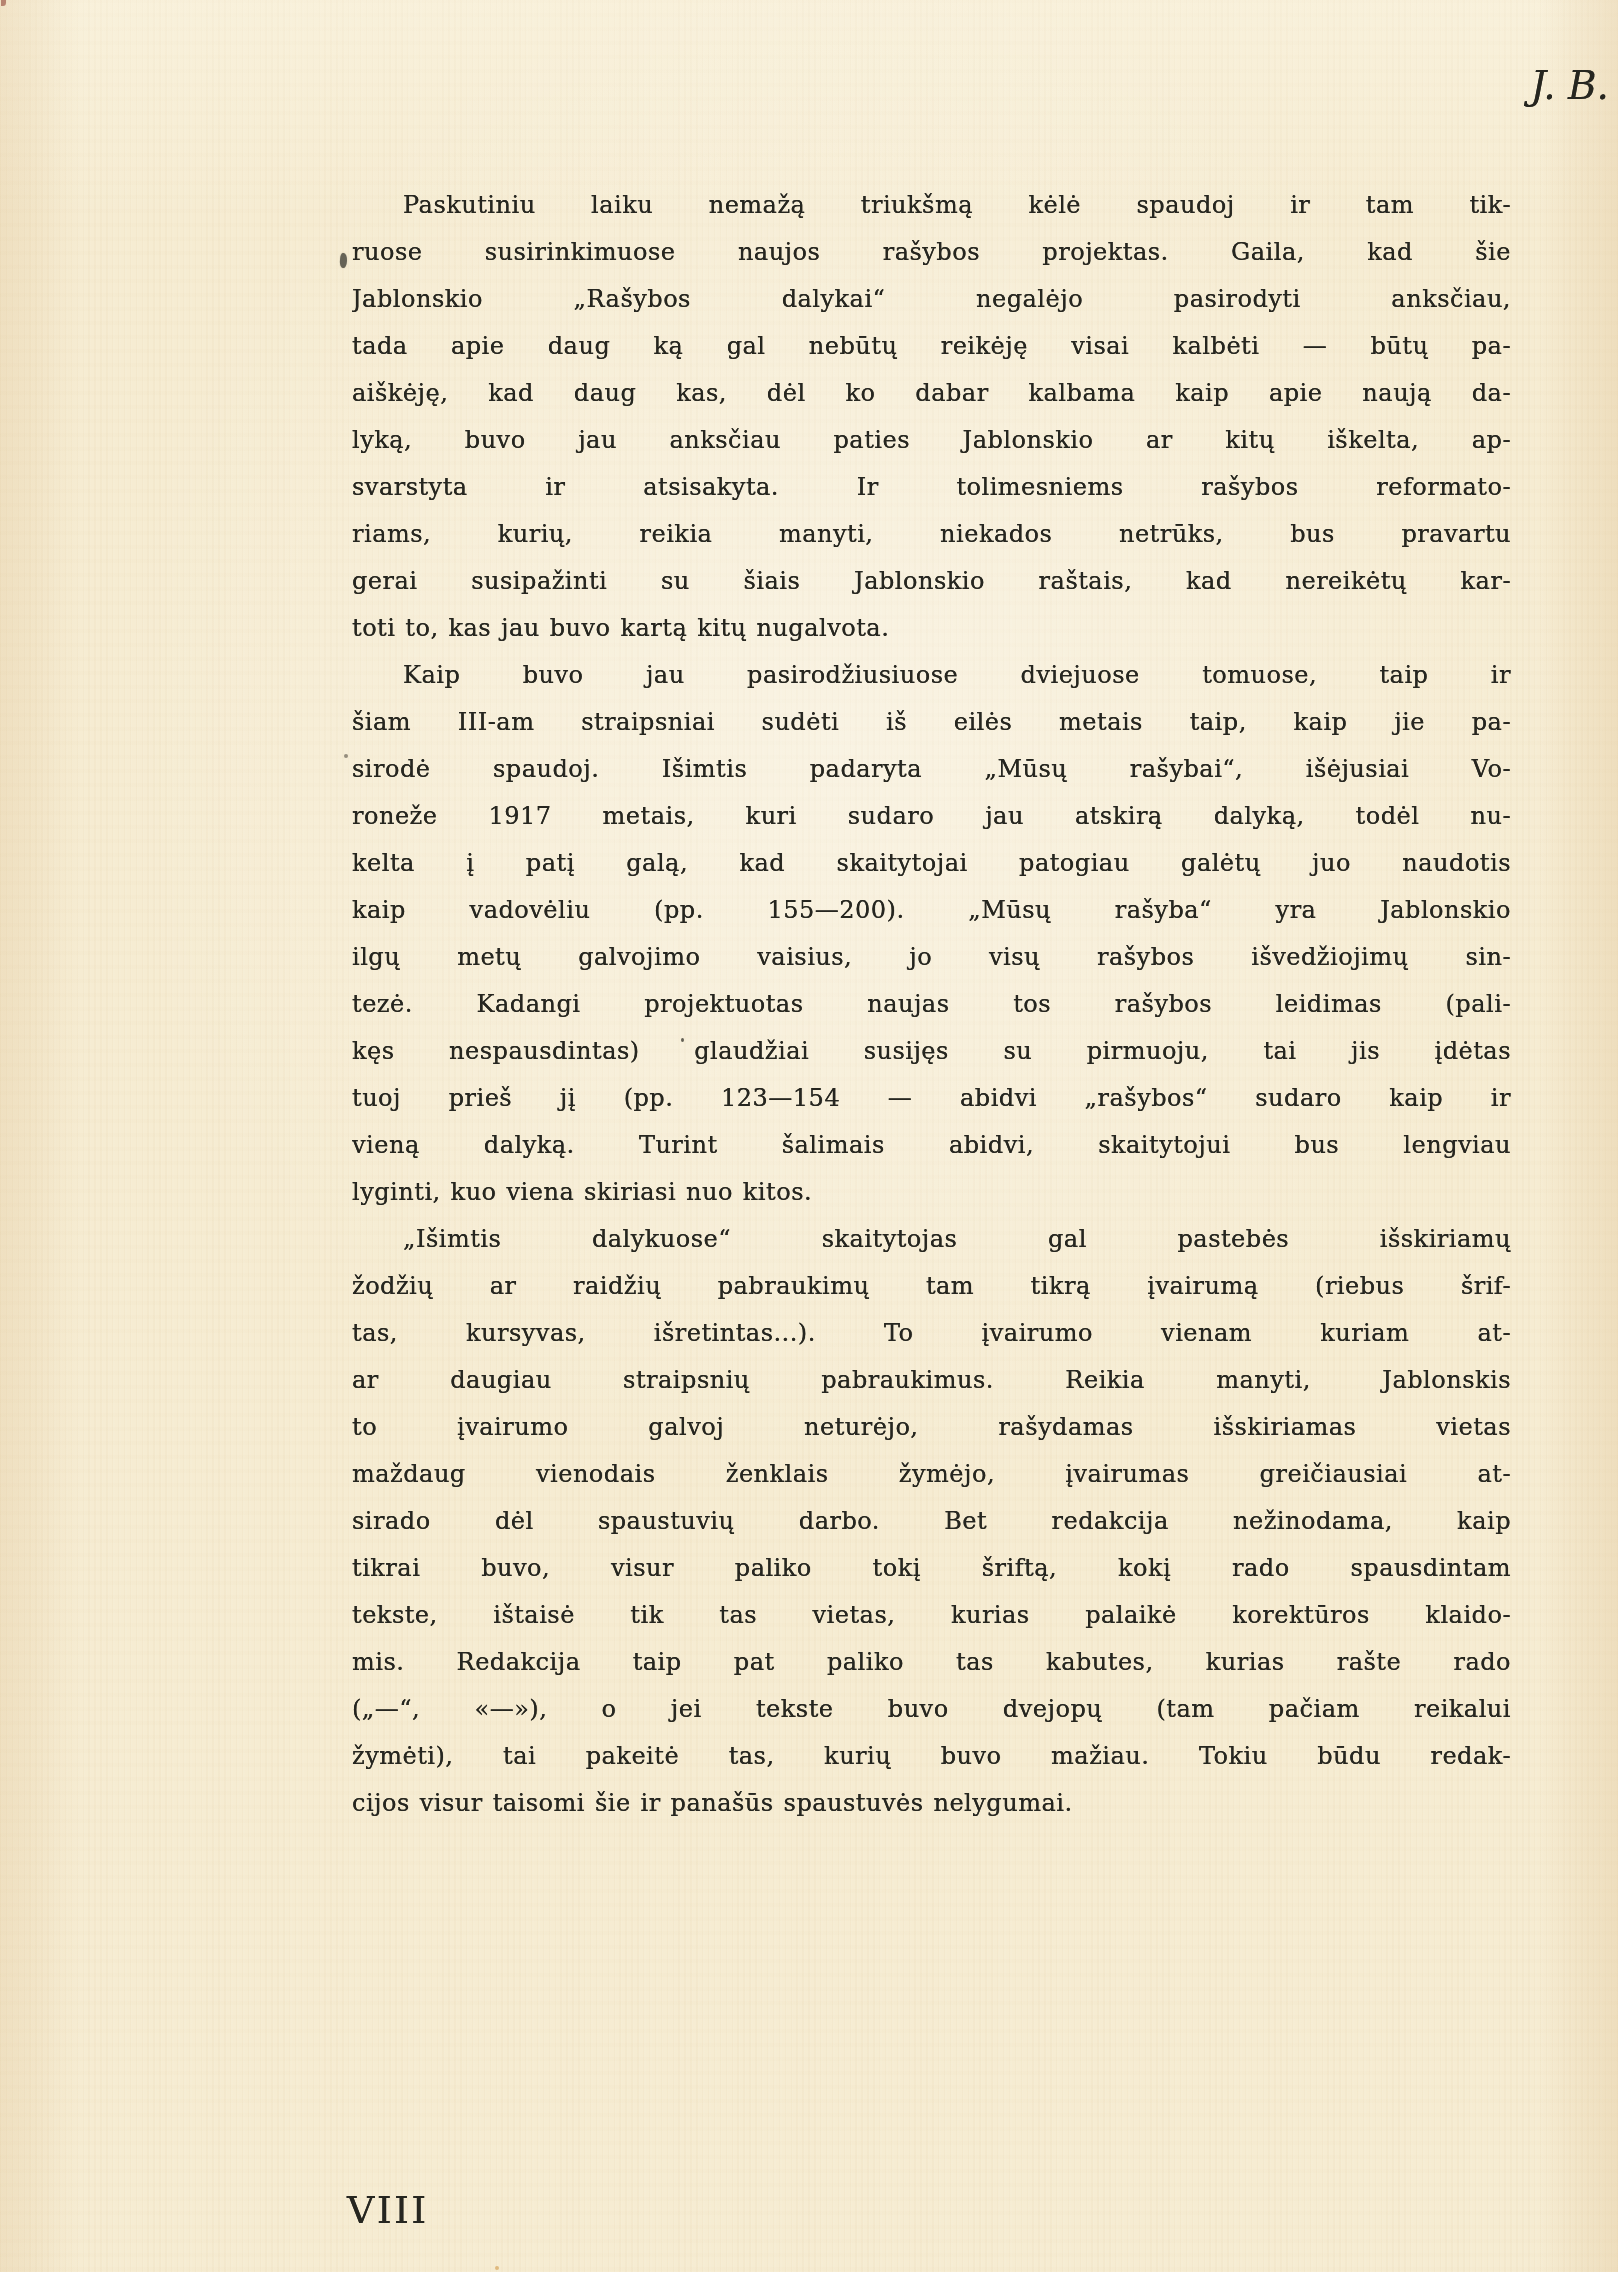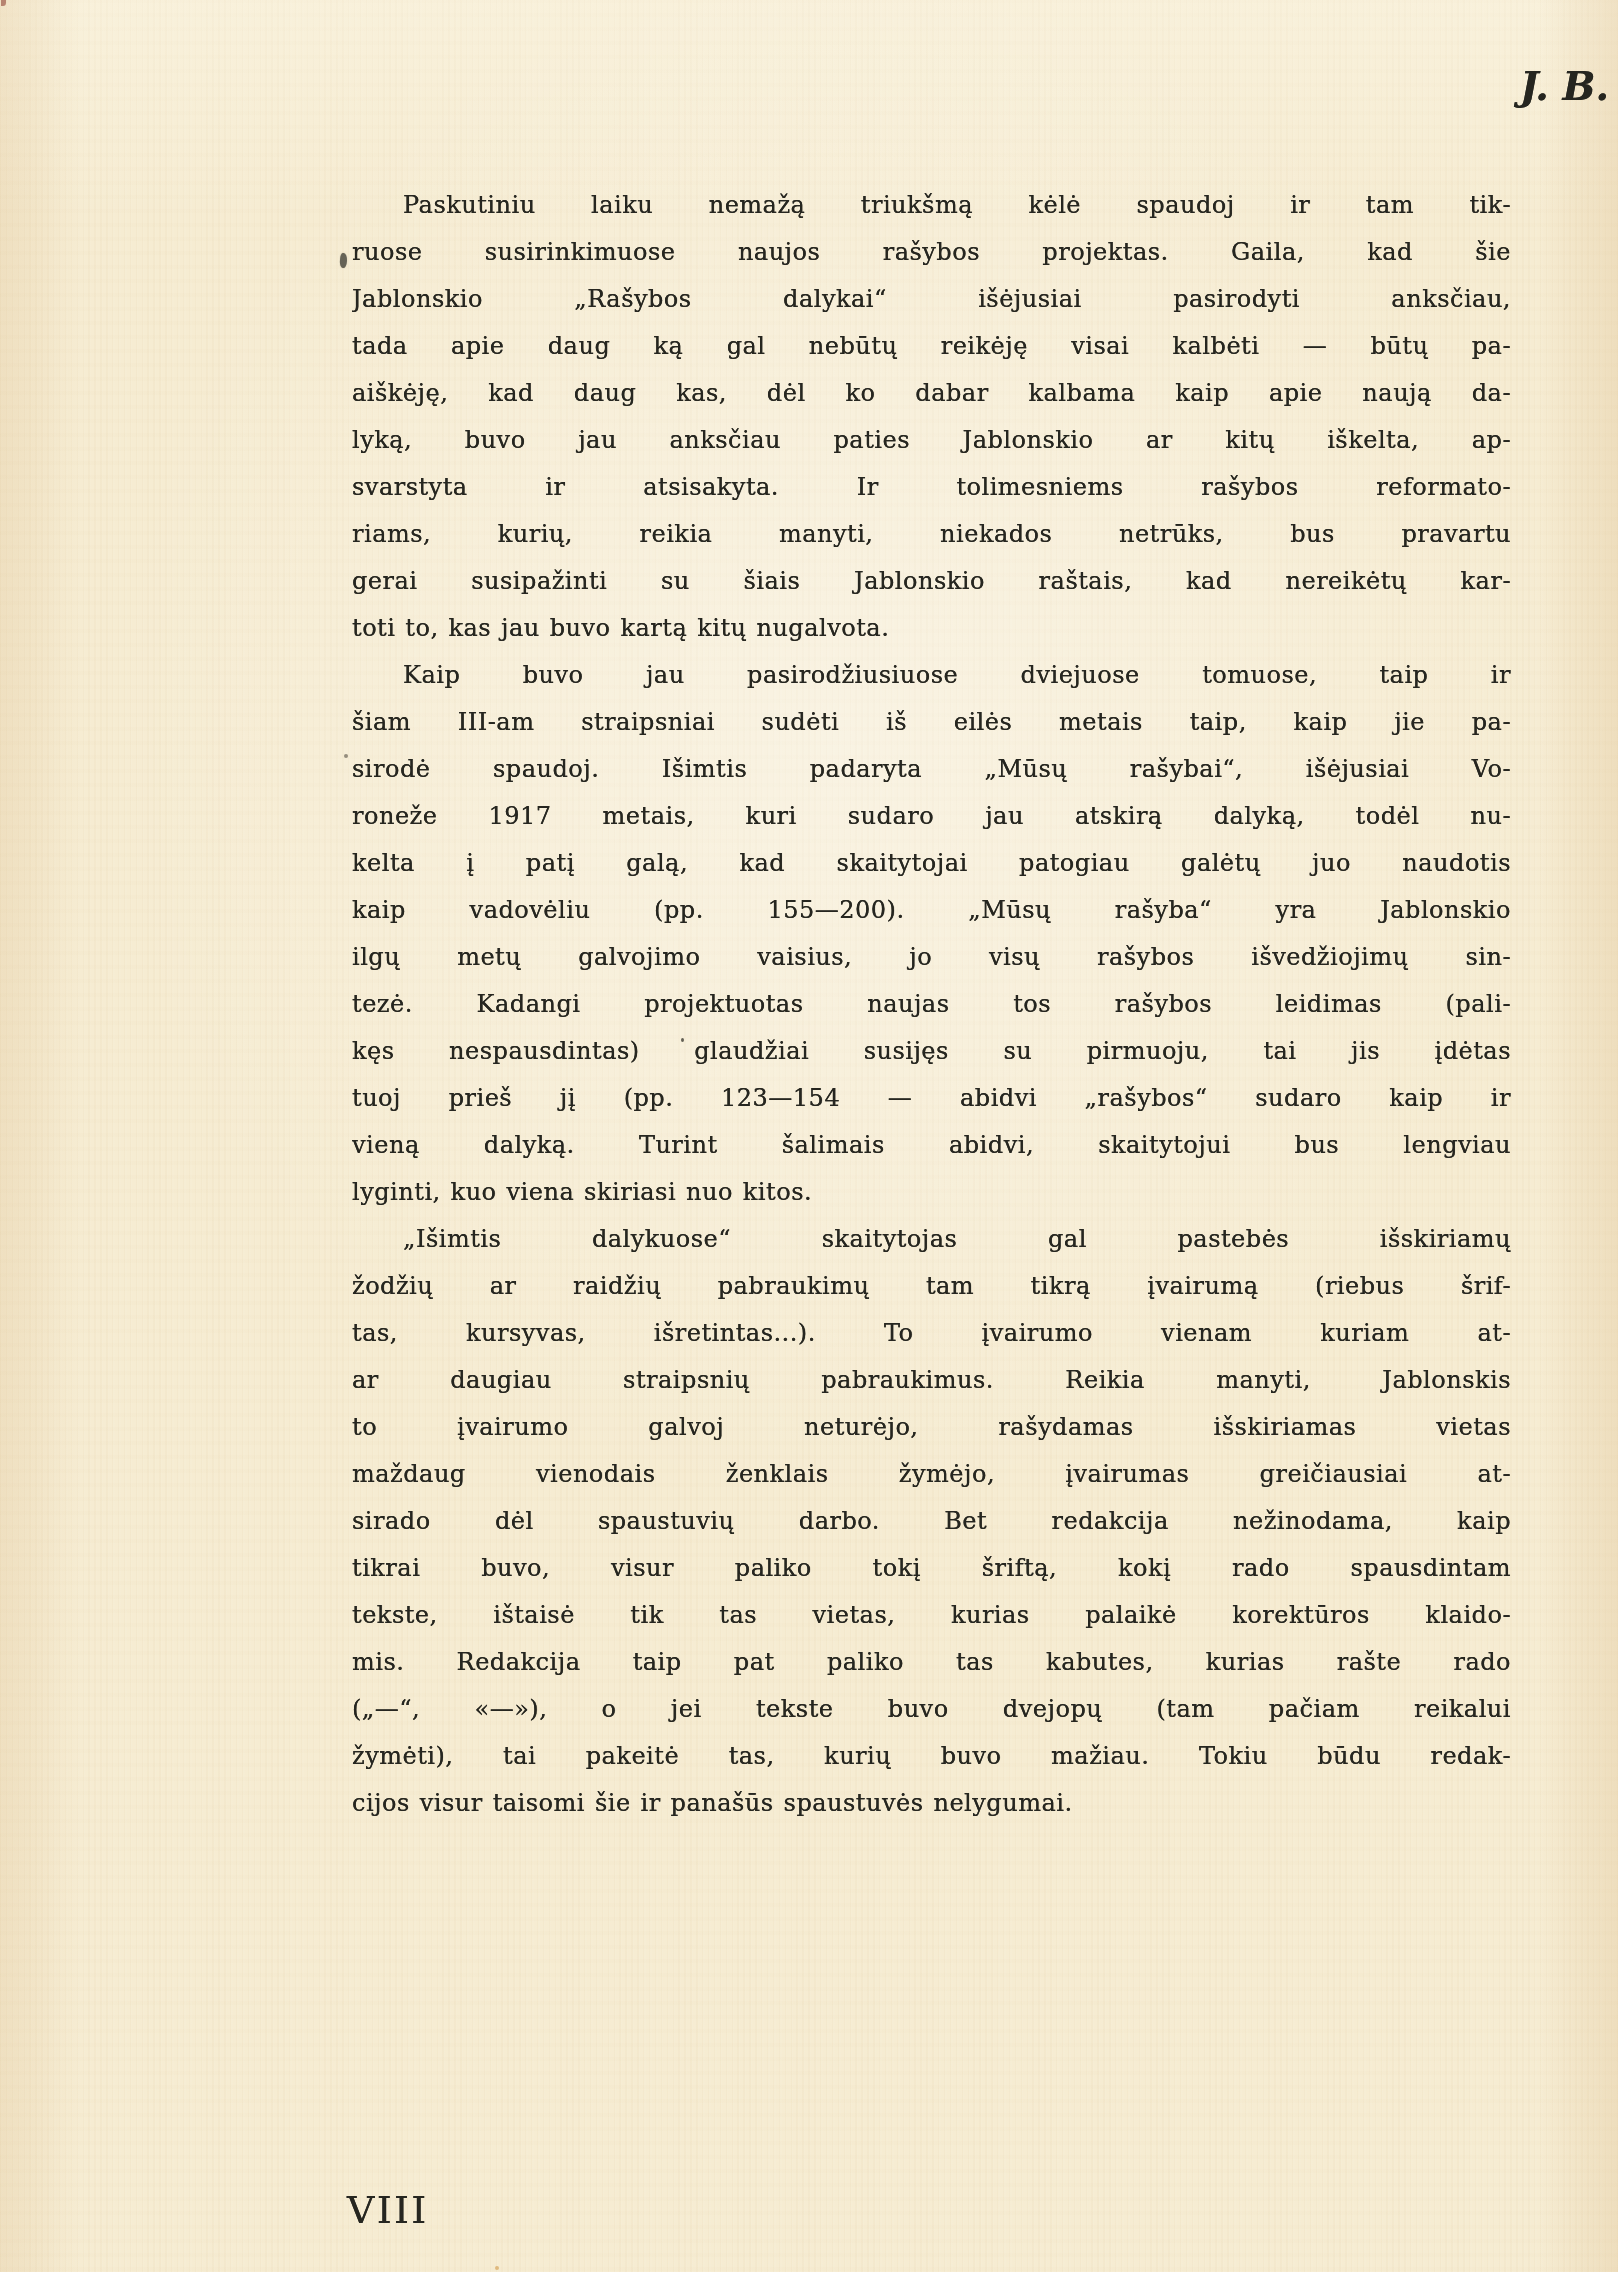--- a/index.html
+++ b/index.html
@@ -45,21 +45,20 @@
   .line.indent { text-indent: 51px; }
   .signature {
     margin-top: 61px;
     height: 50px;
     line-height: 50px;
     font-size: 39px;
     font-style: italic;
     text-align: right;
     padding-right: 10px;
     text-shadow: 0 0 0.5px rgba(36,36,28,0.85);
-    font-weight: bold;
   }
   .page-number {
     position: absolute;
     left: 347px;
     top: 2187px;
     font-size: 38px;
     line-height: 47px;
     letter-spacing: 2.3px;
     text-shadow: 0 0 0.5px rgba(36,36,28,0.85);
   }
@@ -72,21 +71,21 @@
   .corner-mark  { left: 0.5px;   top: 0px;    width: 5px; height: 6.4px; background: rgba(125,35,25,0.5); border-radius: 0 0 60% 0; }
 </style>
 </head>
 <body>
 
 <div class="page">
   <div class="text-block" id="text-block">
 
   <div class="line indent fill">Paskutiniu laiku nemažą triukšmą kėlė spaudoj ir tam tik-</div>
       <div class="line fill">ruose susirinkimuose naujos rašybos projektas. Gaila, kad šie</div>
-      <div class="line fill">Jablonskio „Rašybos dalykai“ išėjusiai pasirodyti anksčiau,</div>
+      <div class="line fill">Jablonskio „Rašybos dalykai“ negalėjo pasirodyti anksčiau,</div>
       <div class="line fill">tada apie daug ką gal nebūtų reikėję visai kalbėti — būtų pa-</div>
       <div class="line fill">aiškėję, kad daug kas, dėl ko dabar kalbama kaip apie naują da-</div>
       <div class="line fill">lyką, buvo jau anksčiau paties Jablonskio ar kitų iškelta, ap-</div>
       <div class="line fill">svarstyta ir atsisakyta. Ir tolimesniems rašybos reformato-</div>
       <div class="line fill">riams, kurių, reikia manyti, niekados netrūks, bus pravartu</div>
       <div class="line fill">gerai susipažinti su šiais Jablonskio raštais, kad nereikėtų kar-</div>
       <div class="line">toti to, kas jau buvo kartą kitų nugalvota.</div>
       <div class="line indent fill">Kaip buvo jau pasirodžiusiuose dviejuose tomuose, taip ir</div>
       <div class="line fill">šiam III-am straipsniai sudėti iš eilės metais taip, kaip jie pa-</div>
       <div class="line fill">sirodė spaudoj. Išimtis padaryta „Mūsų rašybai“, išėjusiai Vo-</div>

